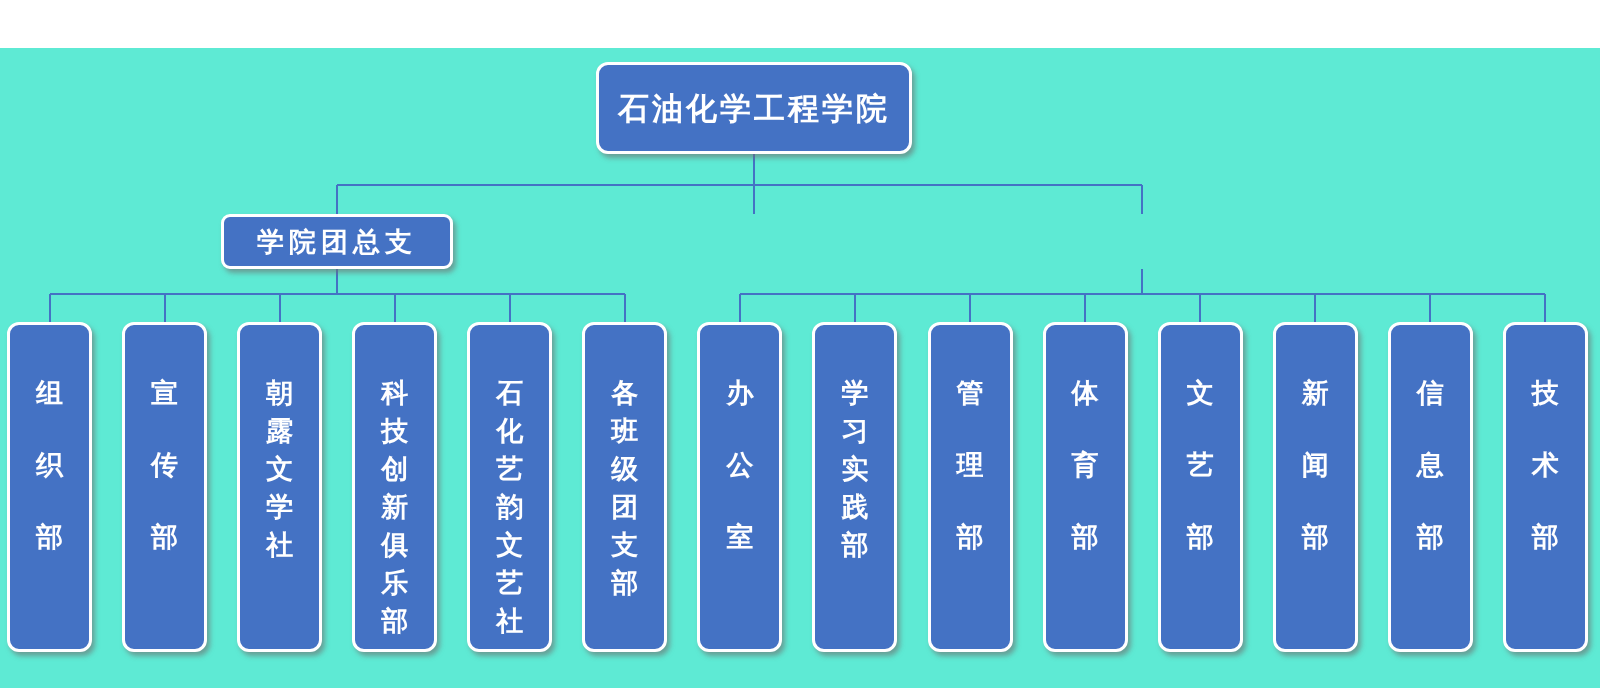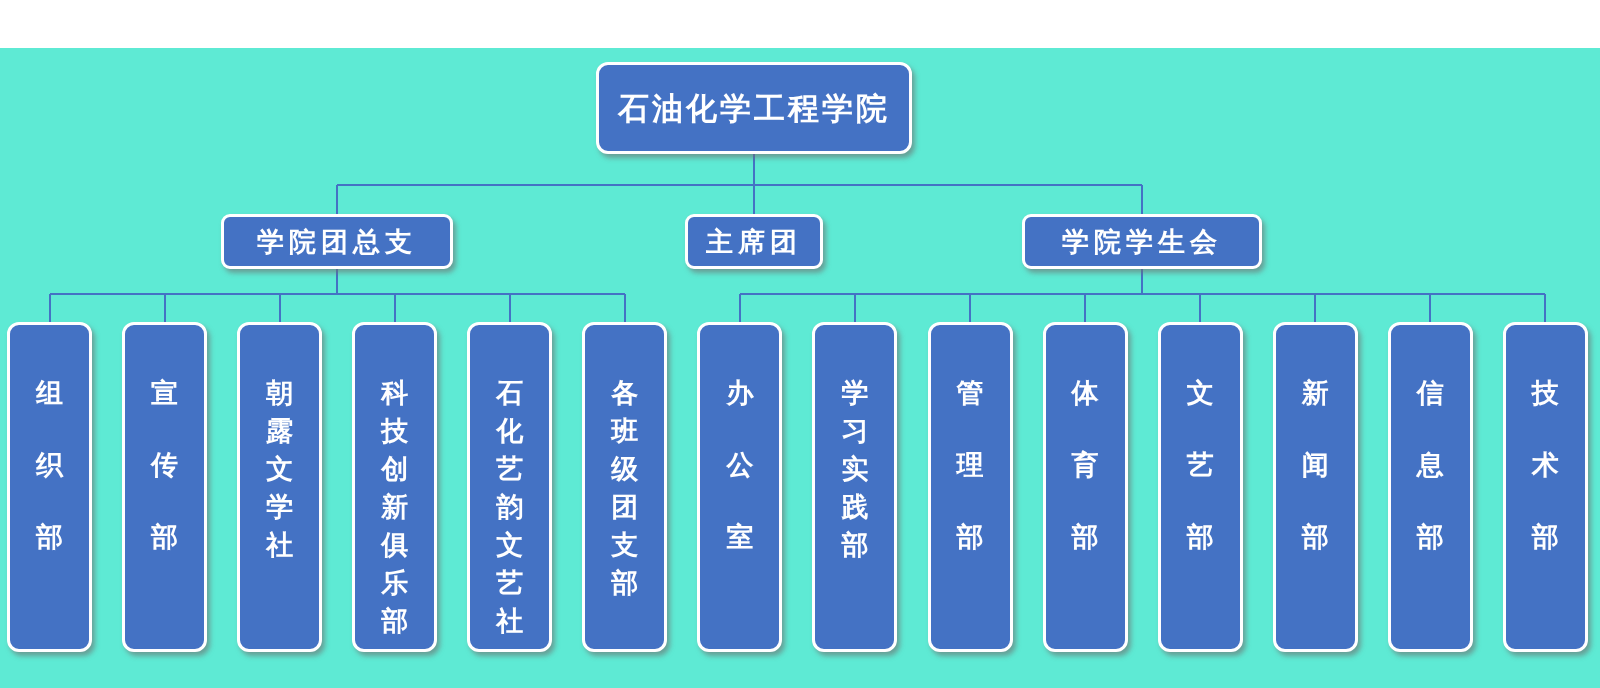--- a/index.html
+++ b/index.html
@@ -92,26 +92,20 @@
     </g>
   </svg>
 
   <div class="node root-node">
     <div>石油化学工程学院</div>
   </div>
 
   <div class="node branch-node branch-0">
     <span>学院团总支</span>
   </div>
-  <div class="node branch-node branch-1">
-    <span>主席团</span>
-  </div>
-  <div class="node branch-node branch-2">
-    <span>学院学生会</span>
-  </div>
 
   <div class="leaf-row">
     <div class="leaf-node">
       <div class="vlabel sparse">
           <span>组</span>
           <span>织</span>
           <span>部</span>
         </div>
     </div>
     <div class="leaf-node">

